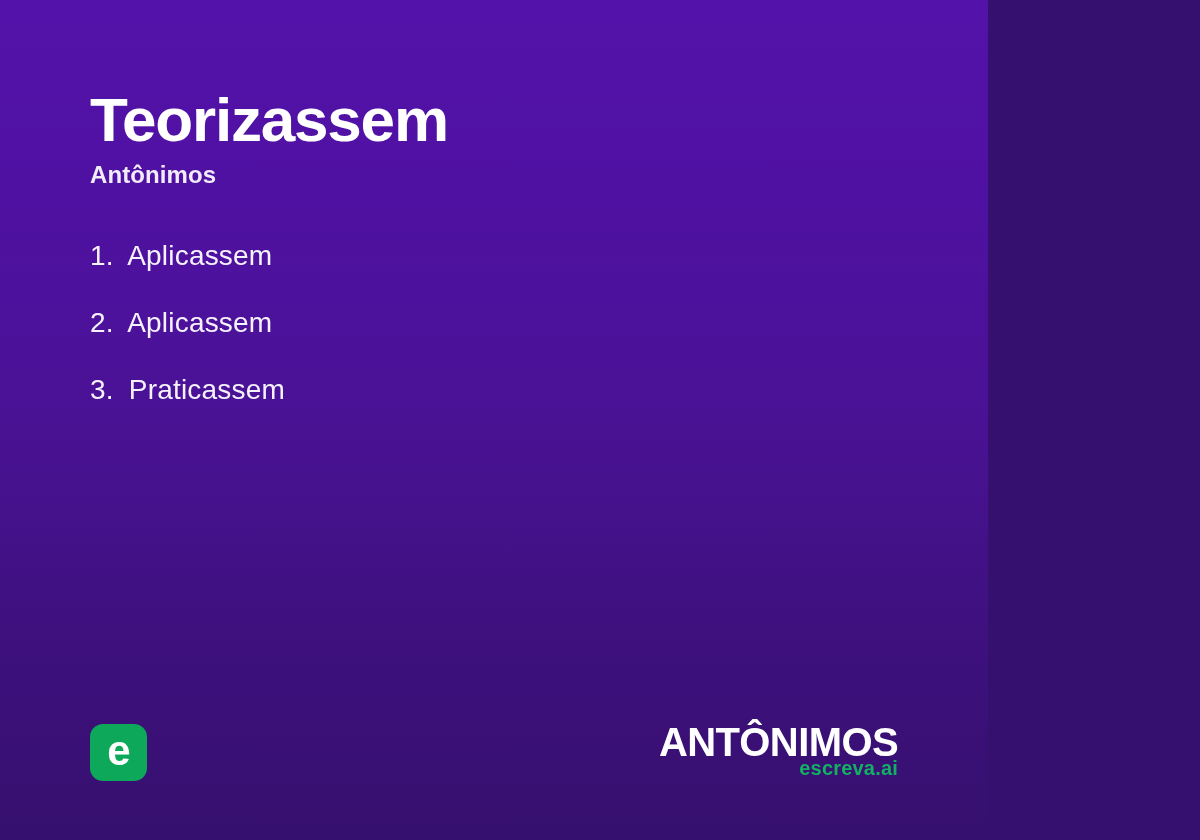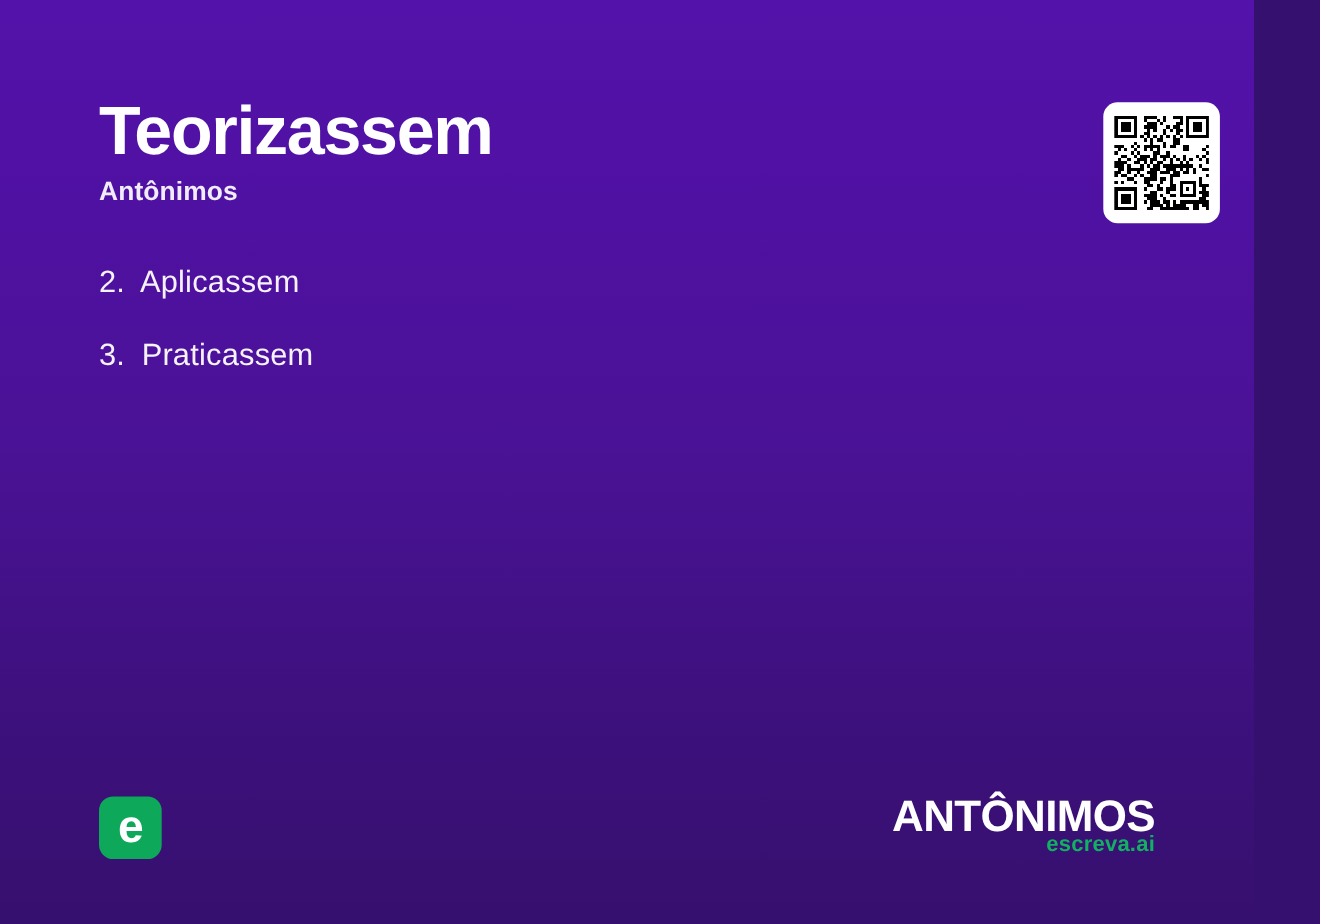--- a/index.html
+++ b/index.html
@@ -10,21 +10,21 @@
     overflow: hidden;
   }
 
   body {
     font-family: "Liberation Sans", sans-serif;
     background: #36106E;
   }
 
   .card {
     position: relative;
-    width: 1140px;
+    width: 988px;
     height: 840px;
     background: linear-gradient(180deg,
         #5312A9 0%,
         #5011A4 18%,
         #4A1296 48%,
         #3F1181 72%,
         #3A1076 88%,
         #36106E 100%);
     overflow: hidden;
   }
@@ -149,20 +149,24 @@
 <body>
 
 <div class="card">
 
   <div class="header">
     <h1 class="word-title">Teorizassem</h1>
     <div class="word-subtitle">Antônimos</div>
   </div>
 
   <ol class="antonym-list">
+    <li class="antonym-item">
+      <span class="antonym-index">1.</span>
+      <span class="antonym-word">Aplicassem</span>
+    </li>
     <li class="antonym-item">
       <span class="antonym-index">2.</span>
       <span class="antonym-word">Aplicassem</span>
     </li>
     <li class="antonym-item">
       <span class="antonym-index">3.</span>
       <span class="antonym-word">Praticassem</span>
     </li>
   </ol>
 

